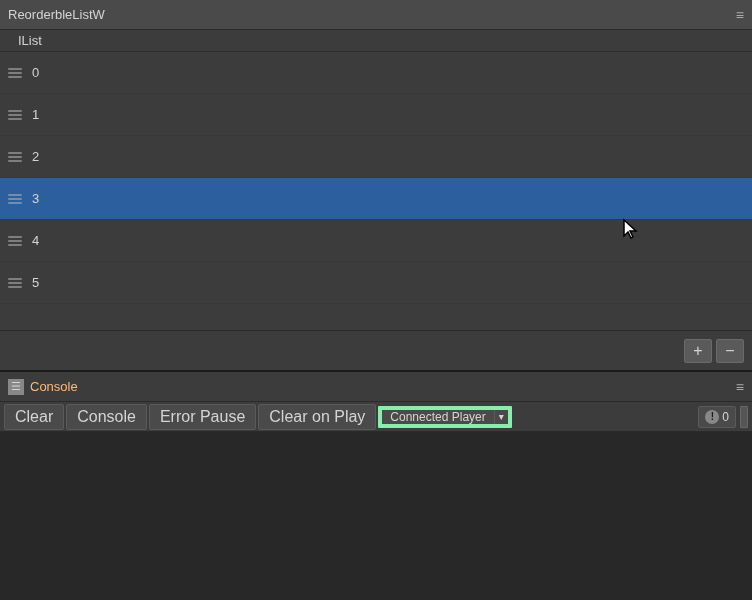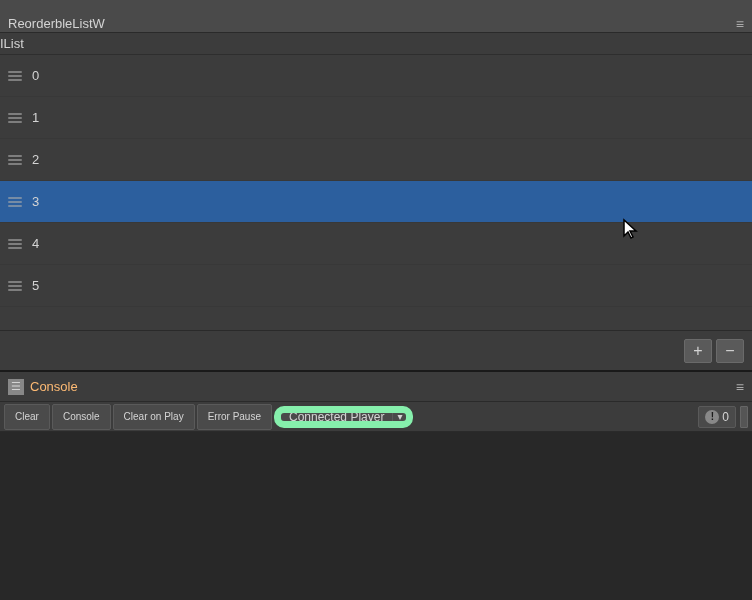--- a/index.html
+++ b/index.html
@@ -24,44 +24,44 @@
       height: 370px;
       background: #3c3c3c;
       display: flex;
       flex-direction: column;
     }
 
     .panel-title-bar {
       height: 30px;
       background: #4a4a4a;
       display: flex;
-      align-items: flex-start;
+      align-items: center;
       justify-content: space-between;
-      padding: 16px 8px;
+      padding: 0 8px;
       border-bottom: 1px solid #2a2a2a;
     }
 
     .panel-title {
       font-size: 13px;
       color: #d4d4d4;
       font-weight: normal;
     }
 
     .panel-menu-icon {
       color: #aaa;
       font-size: 14px;
       cursor: pointer;
     }
 
     .list-header {
       height: 22px;
       background: #3c3c3c;
       display: flex;
       align-items: center;
-      padding: 0 0;
+      padding: 0 18px;
       color: #d4d4d4;
       font-size: 13px;
       border-bottom: 1px solid #2e2e2e;
     }
 
     .list-content {
       flex: 1;
       overflow-y: auto;
     }
 
@@ -176,34 +176,34 @@
       gap: 2px;
       border-bottom: 1px solid #2a2a2a;
     }
 
     .toolbar-btn {
       height: 22px;
       padding: 12px 10px;
       background: #4a4a4a;
       border: 1px solid #5a5a5a;
       color: #d4d4d4;
-      font-size: 10px;
+      font-size: 16px;
       cursor: pointer;
       border-radius: 2px;
       display: flex;
       align-items: center;
       white-space: nowrap;
     }
 
     .toolbar-btn-with-arrow {
       display: flex;
       height: 22px;
       background: #4a4a4a;
-      border: 7px solid #86efac;
-      border-radius: 10px;
+      border: 4px solid #86efac;
+      border-radius: 1px;
       overflow: hidden;
     }
 
     .toolbar-btn-main {
       padding: 0 8px;
       color: #d4d4d4;
       font-size: 12px;
       cursor: pointer;
       height: 100%;
       display: flex;
@@ -354,22 +354,22 @@
       <div class="console-title-left">
         <span class="console-icon">☰</span>
         <span class="console-title-text">Console</span>
       </div>
       <span class="panel-menu-icon">≡</span>
     </div>
 
     <div class="console-toolbar">
       <button class="toolbar-btn">Clear</button>
       <button class="toolbar-btn">Console</button>
+      <button class="toolbar-btn">Error Pause</button>
       <button class="toolbar-btn">Clear on Play</button>
-      <button class="toolbar-btn">Error Pause</button>
 
       <div class="toolbar-btn-with-arrow">
         <button class="toolbar-btn-main">Connected Player</button>
         <button class="toolbar-btn-arrow">▾</button>
       </div>
 
       <div class="toolbar-right">
         <div class="warning-badge">
           <div class="warning-icon">!</div>
           <span class="warning-count">0</span>

